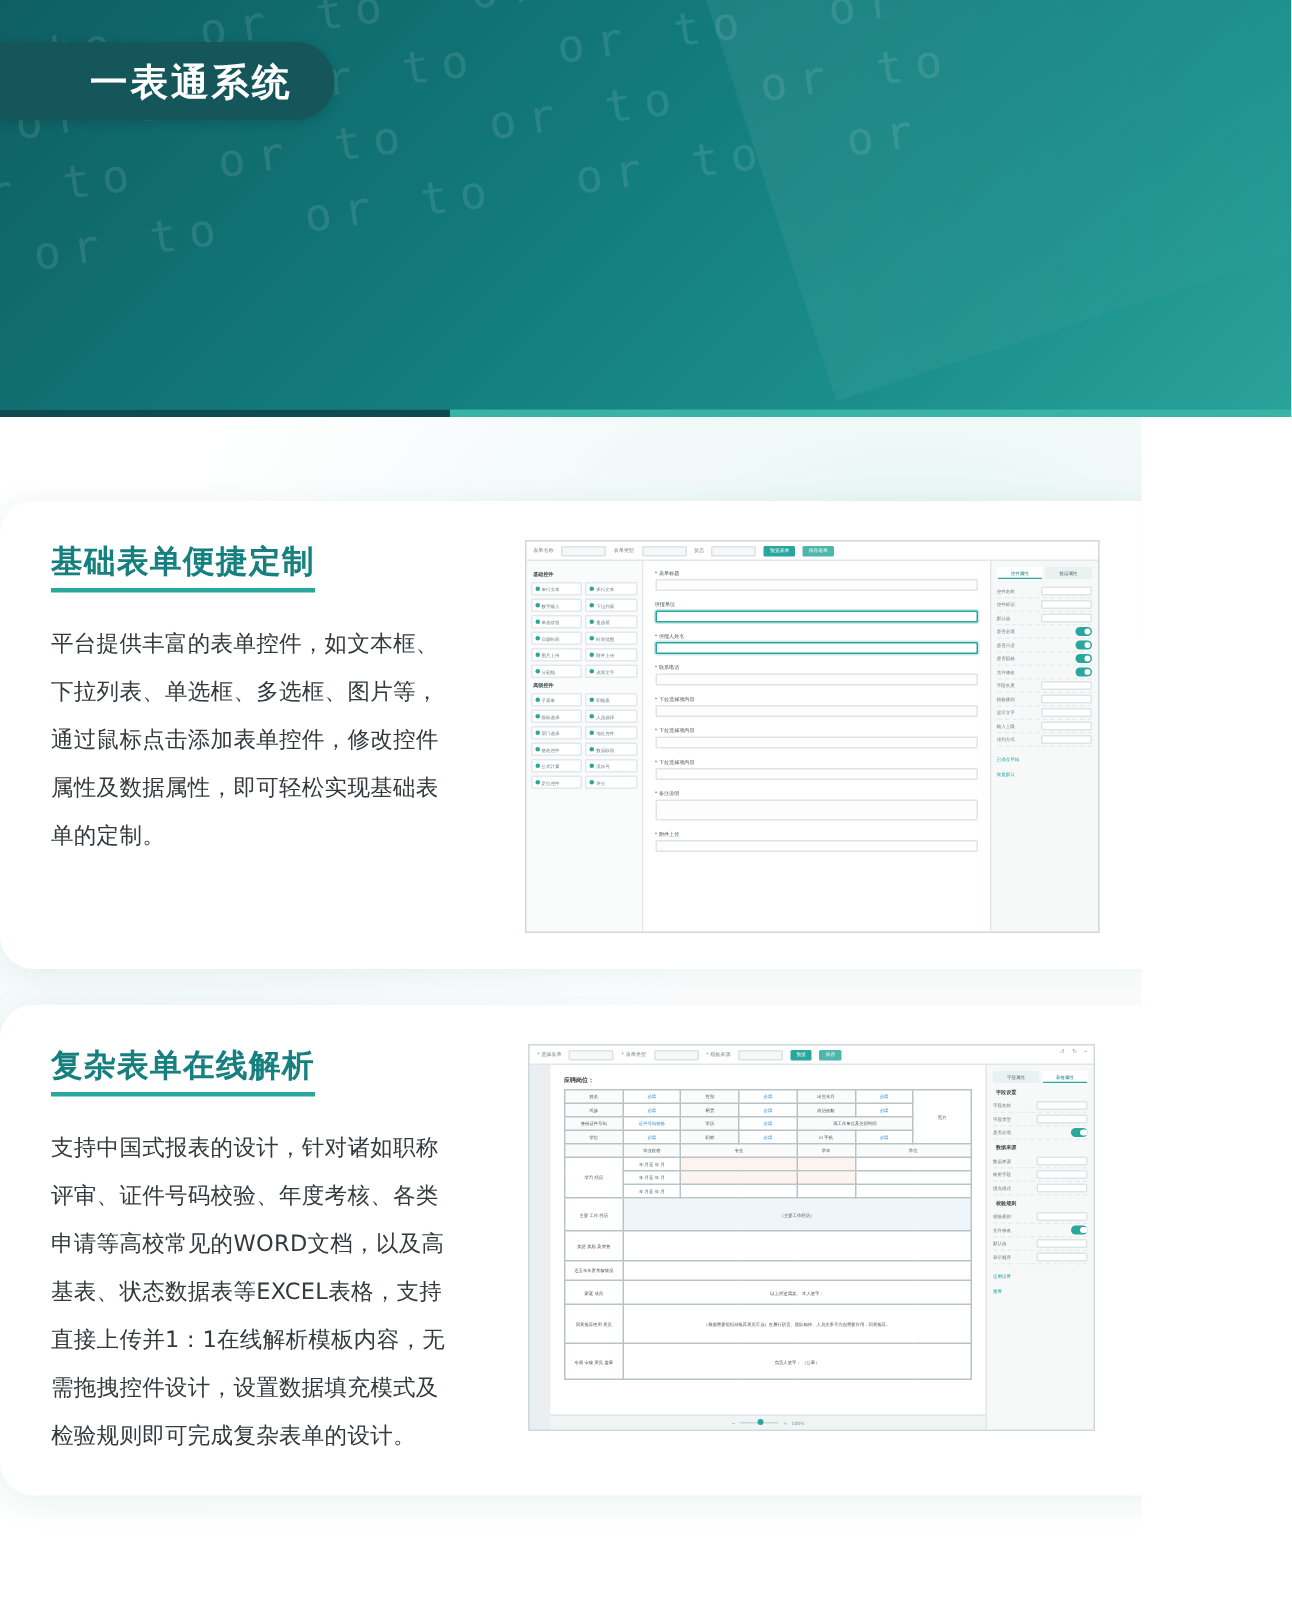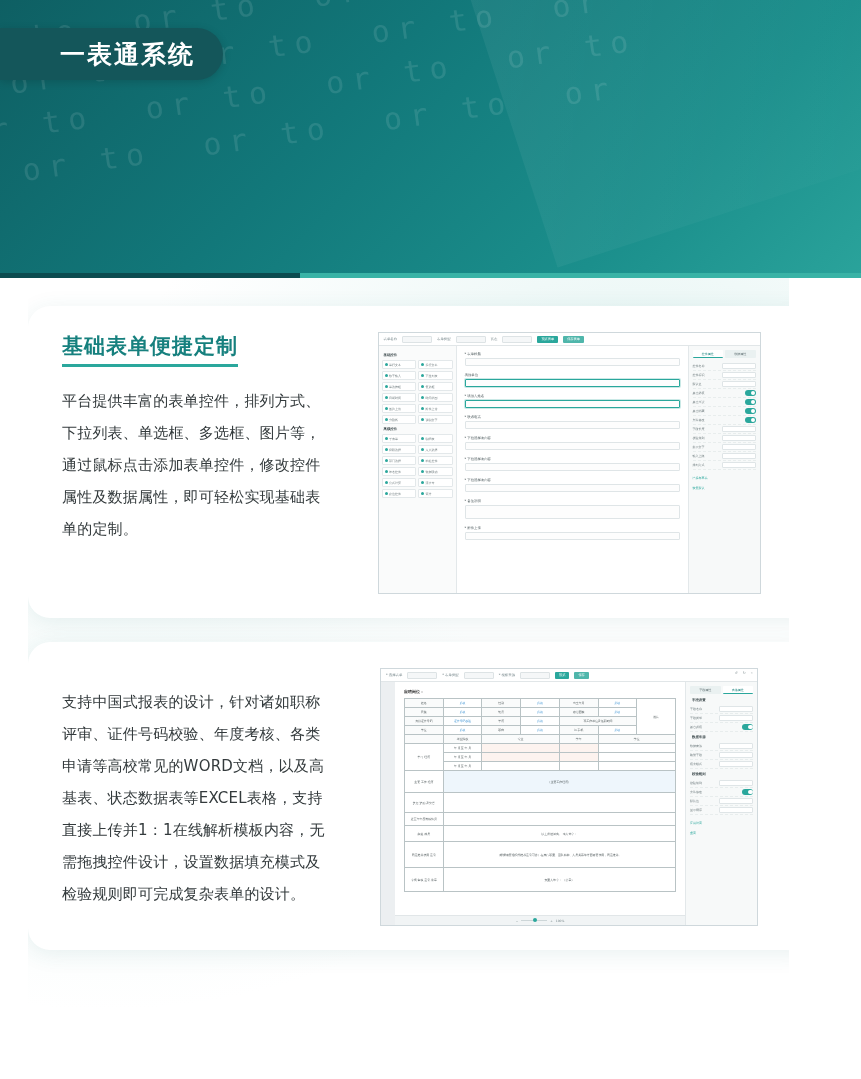--- a/index.html
+++ b/index.html
@@ -96,23 +96,22 @@
 
   
   .body-area {
     position: relative;
     width: 761px;
     height: 801px;
     background:
       radial-gradient(ellipse 700px 300px at 80% 8%, rgba(180,225,220,0.30), rgba(255,255,255,0) 70%),
       radial-gradient(ellipse 600px 360px at 10% 60%, rgba(200,232,228,0.25), rgba(255,255,255,0) 70%),
       #ffffff;
-    padding-top: 28px;
+    padding-top: 56px;
     overflow: hidden;
-    margin-left: 28px;
   }
 
   
   .card {
     position: relative;
     margin: 0 auto 24px auto;
     width: 790px;
     background: #ffffff;
     border-radius: 22px;
     box-shadow: 0 4px 22px rgba(40,120,120,0.10);
@@ -392,21 +391,21 @@
       <h1>一表通系统</h1>
     </div>
     <div class="header-bottom-line"></div>
   </div>
 
   <div class="body-area">
 
     <div class="card">
       <div class="card-left">
         <div class="card-title">基础表单便捷定制</div>
-        <div class="card-body">平台提供丰富的表单控件，排列方式、下拉列表、单选框、多选框、图片等，通过鼠标点击添加表单控件，修改控件属性及数据属性，即可轻松实现基础表单的定制。</div>
+        <div class="card-body">平台提供丰富的表单控件，如文本框、下拉列表、单选框、多选框、图片等，通过鼠标点击添加表单控件，修改控件属性及数据属性，即可轻松实现基础表单的定制。</div>
       </div>
       <div class="card-right">
 
         <div class="shot shot-a">
 
           <div class="sbar">
             <span class="lbl">表单名称</span>
             <span class="fld"></span>
             <span class="lbl">表单类型</span>
             <span class="fld"></span>
@@ -616,20 +615,21 @@
             <div class="sp-foot">已保存草稿</div>
             <div class="sp-foot">恢复默认</div>
           </div>
         </div>
 
       </div>
     </div>
 
     <div class="card">
       <div class="card-left">
+        <div class="card-title">复杂表单在线解析</div>
         <div class="card-body">支持中国式报表的设计，针对诸如职称评审、证件号码校验、年度考核、各类申请等高校常见的WORD文档，以及高基表、状态数据表等EXCEL表格，支持直接上传并1：1在线解析模板内容，无需拖拽控件设计，设置数据填充模式及检验规则即可完成复杂表单的设计。</div>
       </div>
       <div class="card-right">
 
         <div class="shot shot-b">
 
           <div class="sbar">
             <span class="lbl">* 选择表单</span>
             <span class="fld"></span>
             <span class="lbl">* 表单类型</span>

